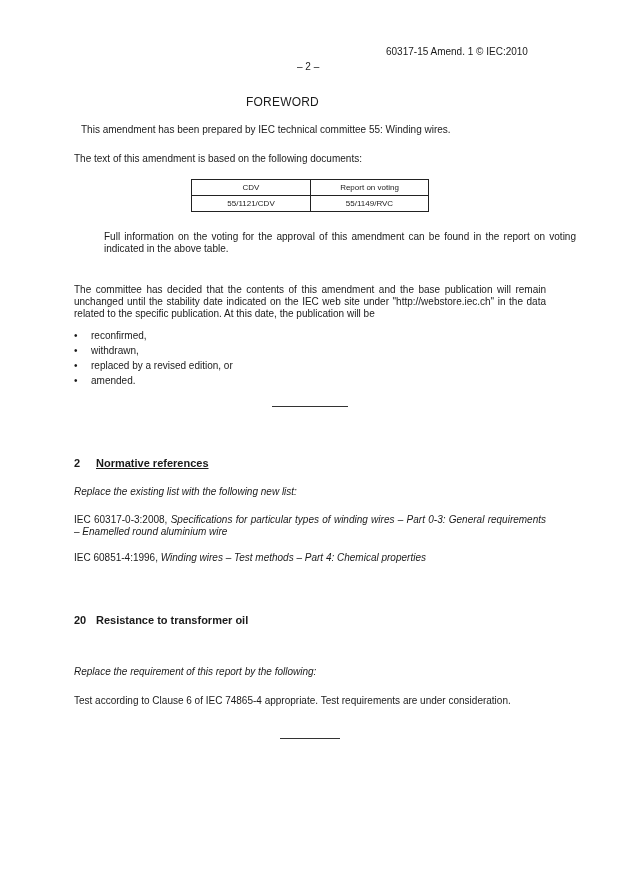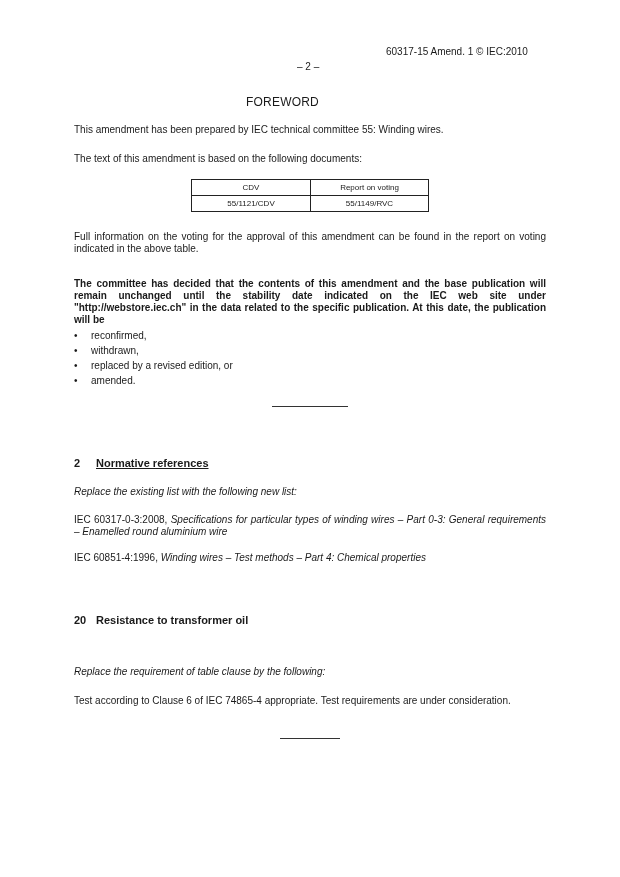--- a/index.html
+++ b/index.html
@@ -30,38 +30,38 @@
     .h2 .num { display: inline-block; width: 22px; }
     i { font-style: italic; }
   </style>
 </head>
 <body>
 
 <div class="abs header-page">– 2 –</div>
 <div class="abs header-ref">60317-15 Amend. 1 © IEC:2010</div>
 
 <div class="abs foreword">FOREWORD</div>
-<div class="abs para" style="top:124px;">This amendment has been prepared by IEC technical committee 55: Winding wires.</div>
+<div class="abs para" style="top:124px;margin-left:7px;">This amendment has been prepared by IEC technical committee 55: Winding wires.</div>
 <div class="abs para" style="top:153px;">The text of this amendment is based on the following documents:</div>
 
 <table class="docs">
   <tbody>
       <tr>
     <td class="c1">CDV</td>
     <td class="c2">Report on voting</td>
   </tr>
   <tr>
     <td class="c1">55/1121/CDV</td>
     <td class="c2">55/1149/RVC</td>
   </tr>
 </tbody>
   </table>
 
-<div class="abs para" style="top:231px;">Full information on the voting for the approval of this amendment can be found in the report on voting indicated in the above table.</div>
-<div class="abs para" style="top:278px;font-weight:bold;">The committee has decided that the contents of this amendment and the base publication will remain unchanged until the stability date indicated on the IEC web site under "http://webstore.iec.ch" in the data related to the specific publication. At this date, the publication will be</div>
+<div class="abs para" style="top:231px;margin-left:30px;">Full information on the voting for the approval of this amendment can be found in the report on voting indicated in the above table.</div>
+<div class="abs para" style="top:284px;">The committee has decided that the contents of this amendment and the base publication will remain unchanged until the stability date indicated on the IEC web site under "http://webstore.iec.ch" in the data related to the specific publication. At this date, the publication will be</div>
 
 <ul class="abs bullets">
   <li><span class="dot">•</span><span>reconfirmed,</span></li>
   <li><span class="dot">•</span><span>withdrawn,</span></li>
   <li><span class="dot">•</span><span>replaced by a revised edition, or</span></li>
   <li><span class="dot">•</span><span>amended.</span></li>
 </ul>
 
 <div class="abs rule" style="left:272px; top:406px; width:76px;"></div>
 
@@ -76,16 +76,16 @@
 <div class="abs para" style="top:552px;">
   <div>
     <span>IEC 60851-4:1996,</span>
     <i>Winding wires – Test methods – Part 4: Chemical properties</i>
   </div>
 </div>
 
 <div class="abs h2" style="top:614px;">
   <span class="num">20</span><span>Resistance to transformer oil</span>
 </div>
-<div class="abs para" style="top:666px;"><i>Replace the requirement of table clause by the following:</i></div>
+<div class="abs para" style="top:666px;"><i>Replace the requirement of this report by the following:</i></div>
 <div class="abs para" style="top:695px;">Test according to Clause 6 of IEC 74865-4 appropriate. Test requirements are under consideration.</div>
 
 <div class="abs rule" style="left:280px; top:738px; width:60px;"></div>
 
 </body></html>

